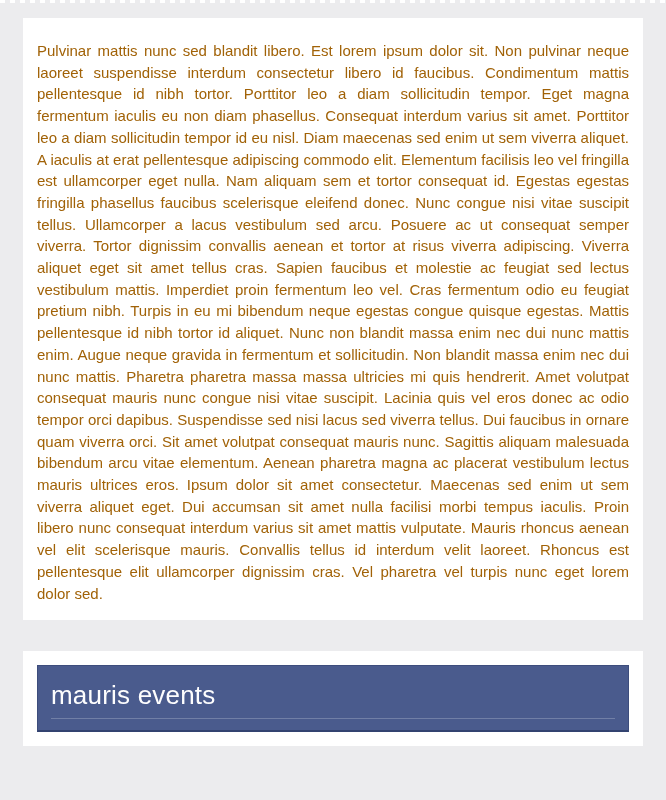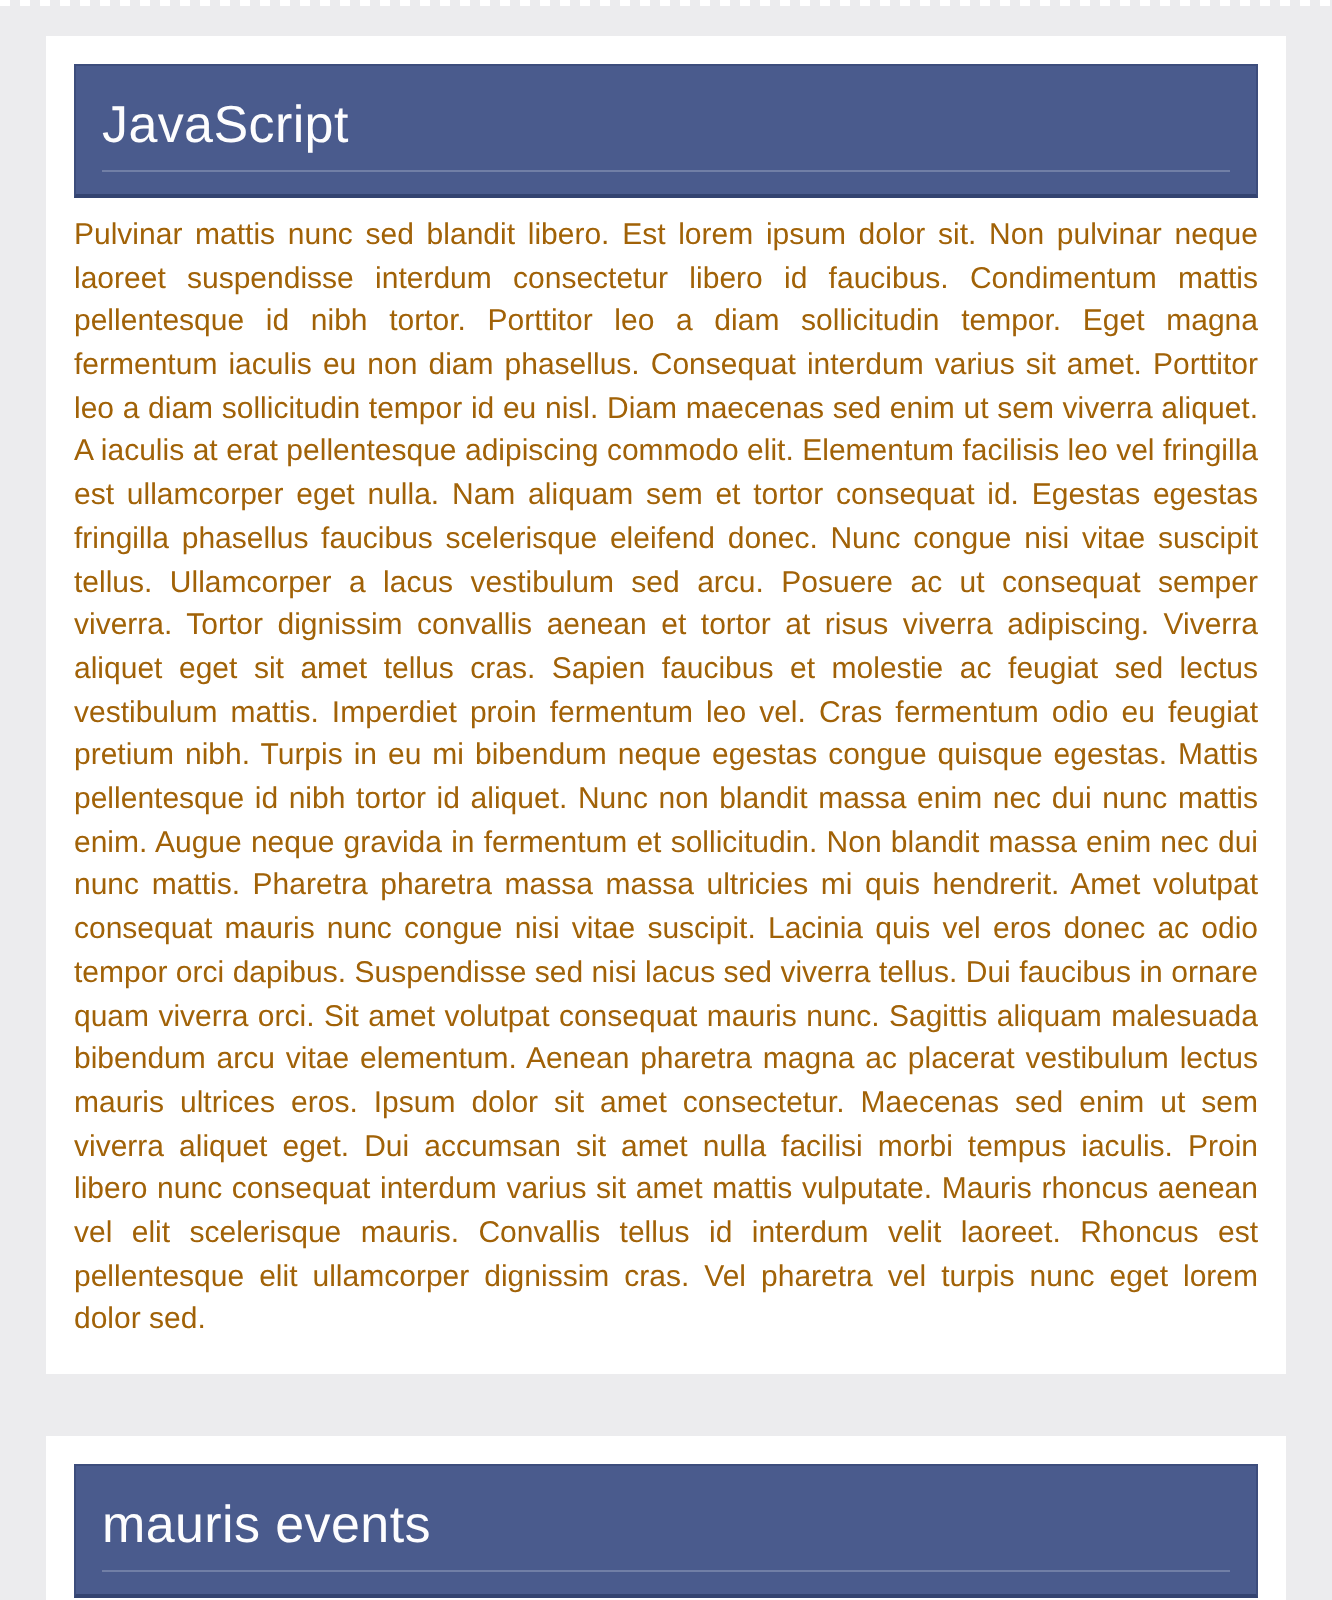--- a/index.html
+++ b/index.html
@@ -50,23 +50,20 @@
   }
 </style>
 </head>
 <body>
 
 <div class="top-edge"></div>
 
 <div class="page">
 
   <section class="card">
-    <header class="card-header">
-      <h1>JavaScript</h1>
-    </header>
     <p class="card-body">Pulvinar mattis nunc sed blandit libero. Est lorem ipsum dolor sit. Non pulvinar neque laoreet suspendisse interdum consectetur libero id faucibus. Condimentum mattis pellentesque id nibh tortor. Porttitor leo a diam sollicitudin tempor. Eget magna fermentum iaculis eu non diam phasellus. Consequat interdum varius sit amet. Porttitor leo a diam sollicitudin tempor id eu nisl. Diam maecenas sed enim ut sem viverra aliquet. A iaculis at erat pellentesque adipiscing commodo elit. Elementum facilisis leo vel fringilla est ullamcorper eget nulla. Nam aliquam sem et tortor consequat id. Egestas egestas fringilla phasellus faucibus scelerisque eleifend donec. Nunc congue nisi vitae suscipit tellus. Ullamcorper a lacus vestibulum sed arcu. Posuere ac ut consequat semper viverra. Tortor dignissim convallis aenean et tortor at risus viverra adipiscing. Viverra aliquet eget sit amet tellus cras. Sapien faucibus et molestie ac feugiat sed lectus vestibulum mattis. Imperdiet proin fermentum leo vel. Cras fermentum odio eu feugiat pretium nibh. Turpis in eu mi bibendum neque egestas congue quisque egestas. Mattis pellentesque id nibh tortor id aliquet. Nunc non blandit massa enim nec dui nunc mattis enim. Augue neque gravida in fermentum et sollicitudin. Non blandit massa enim nec dui nunc mattis. Pharetra pharetra massa massa ultricies mi quis hendrerit. Amet volutpat consequat mauris nunc congue nisi vitae suscipit. Lacinia quis vel eros donec ac odio tempor orci dapibus. Suspendisse sed nisi lacus sed viverra tellus. Dui faucibus in ornare quam viverra orci. Sit amet volutpat consequat mauris nunc. Sagittis aliquam malesuada bibendum arcu vitae elementum. Aenean pharetra magna ac placerat vestibulum lectus mauris ultrices eros. Ipsum dolor sit amet consectetur. Maecenas sed enim ut sem viverra aliquet eget. Dui accumsan sit amet nulla facilisi morbi tempus iaculis. Proin libero nunc consequat interdum varius sit amet mattis vulputate. Mauris rhoncus aenean vel elit scelerisque mauris. Convallis tellus id interdum velit laoreet. Rhoncus est pellentesque elit ullamcorper dignissim cras. Vel pharetra vel turpis nunc eget lorem dolor sed.</p>
   </section>
 
   <section class="card">
     <header class="card-header">
       <h1>mauris events</h1>
     </header>
 
   </section>
 

